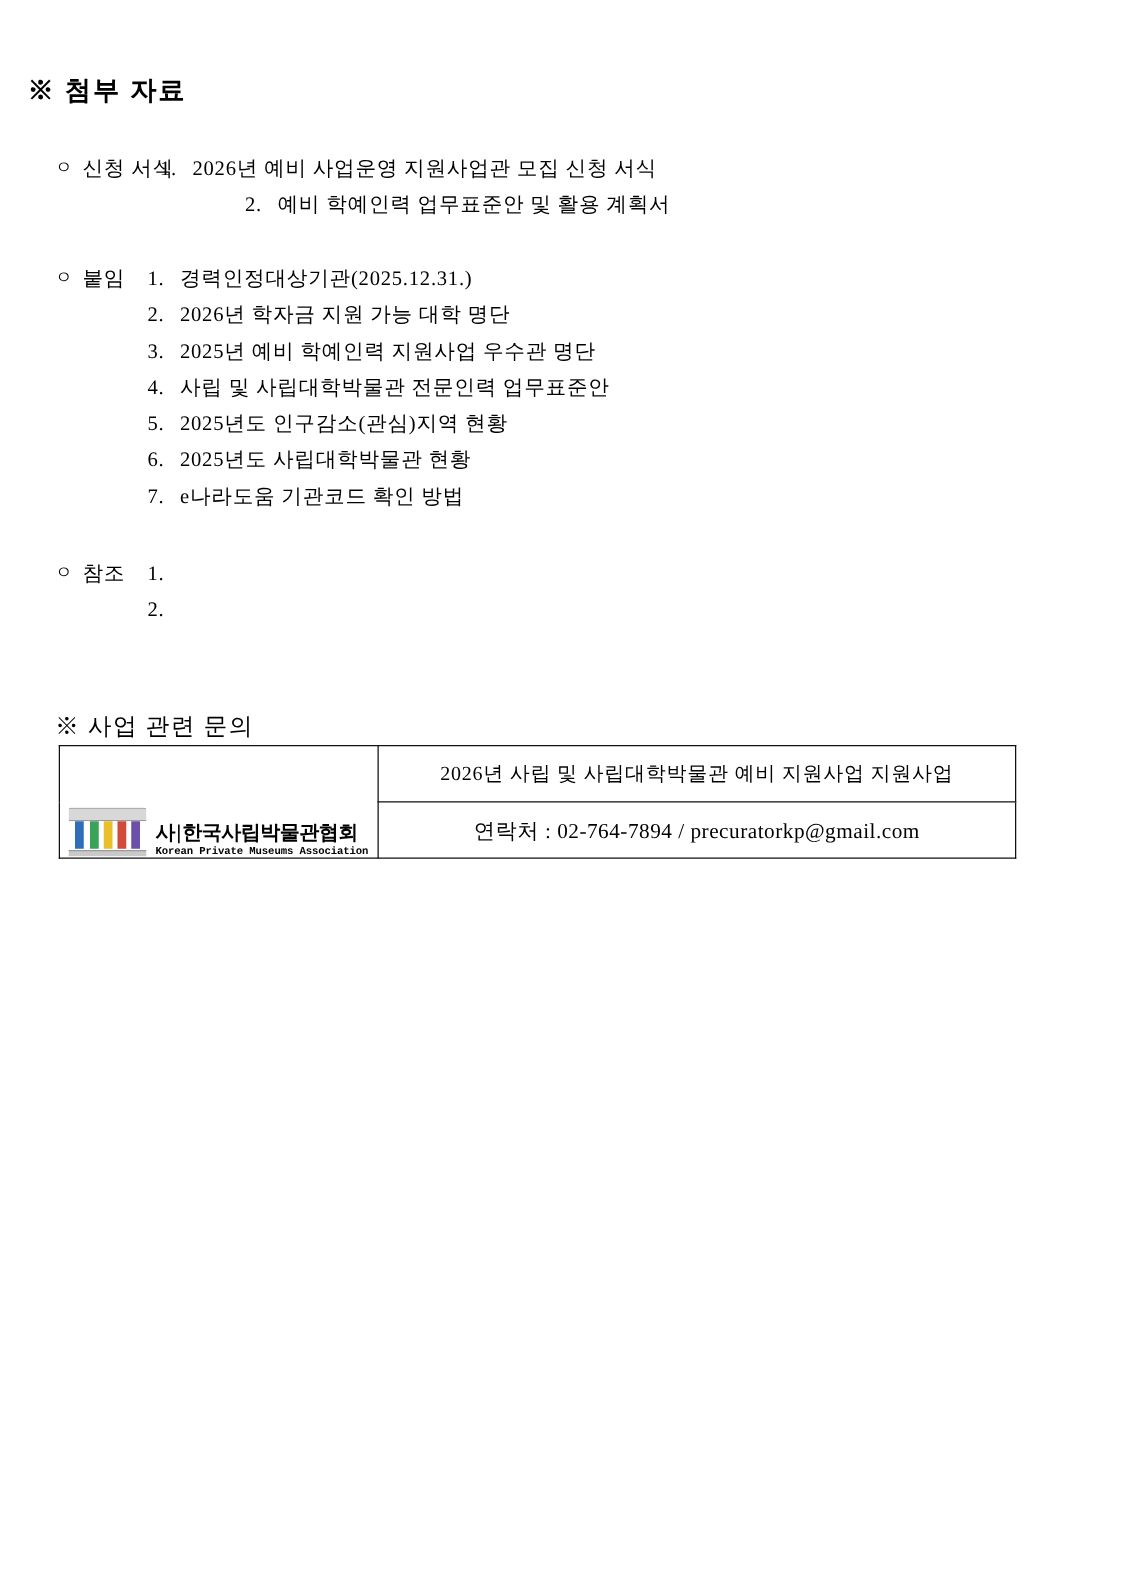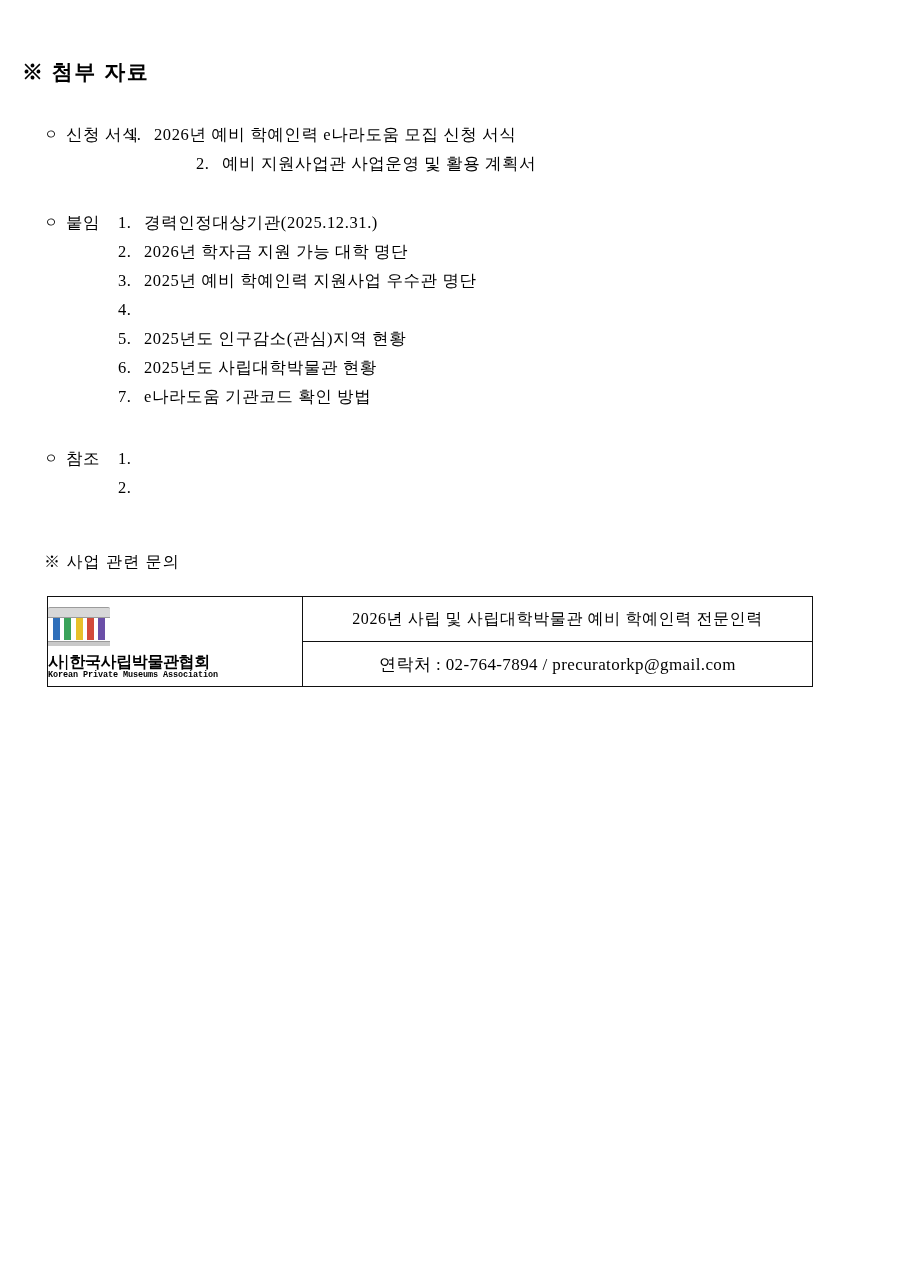--- a/index.html
+++ b/index.html
@@ -79,22 +79,22 @@
   
   #group-forms { top: 120px; }
   #group-forms .sub-indent { padding-left: 68px; }
   #group-attached { top: 208px; }
   #group-reference { top: 444px; }
 
   
   .contact-heading {
     position: absolute;
     left: 44px;
-    top: 552px;
-    font-size: 16px;
+    top: 568px;
+    font-size: 19px;
     letter-spacing: 1.2px;
     white-space: nowrap;
   }
 
   .contact-table {
     position: absolute;
     left: 47px;
     top: 596px;
     width: 766px;
     border: 1.4px solid #111111;
@@ -118,25 +118,24 @@
   }
   .contact-cell {
     height: 44px;
     font-size: 17px;
     letter-spacing: 0.4px;
   }
 
   
   .logo-wrap {
     display: flex;
-    align-items: flex-start;
+    align-items: flex-end;
     justify-content: center;
     gap: 7px;
     height: 88px;
-    flex-direction: column;
   }
   .logo-mark {
     position: relative;
     width: 62px;
     height: 44px;
   }
   .logo-roof {
     position: absolute;
     left: 0;
     top: 4px;
@@ -199,28 +198,28 @@
 
 <div class="page">
 
   <div class="doc-heading">※ 첨부 자료</div>
 
   <div class="group" id="group-forms">
     <div class="group-row">
       <span class="bullet">ㅇ</span>
       <span class="grouplabel">신청 서식</span>
       <span class="num">1.</span>
-      <span class="itemtext">2026년 예비 학예인력 e나라도움 모집 신청 서식</span>
+      <span class="itemtext">2026년 예비 사업운영 지원사업관 모집 신청 서식</span>
     </div>
     <div class="group-row indent-continue">
       <span class="bullet">ㅇ</span>
       <span class="grouplabel">신청 서식</span>
       <span class="sub-indent"></span>
       <span class="num">2.</span>
-      <span class="itemtext">예비 지원사업관 사업운영 및 활용 계획서</span>
+      <span class="itemtext">예비 학예인력 업무표준안 및 활용 계획서</span>
     </div>
   </div>
 
   <div class="group" id="group-attached">
     <div class="group-row">
       <span class="bullet">ㅇ</span>
       <span class="grouplabel wide">붙임</span>
       <span class="num">1.</span>
       <span class="itemtext">경력인정대상기관(2025.12.31.)</span>
     </div>
@@ -233,20 +232,21 @@
     <div class="group-row indent-continue">
       <span class="bullet">ㅇ</span>
       <span class="grouplabel wide">붙임</span>
       <span class="num">3.</span>
       <span class="itemtext">2025년 예비 학예인력 지원사업 우수관 명단</span>
     </div>
     <div class="group-row indent-continue">
       <span class="bullet">ㅇ</span>
       <span class="grouplabel wide">붙임</span>
       <span class="num">4.</span>
+      <span class="itemtext">사립 및 사립대학박물관 전문인력 업무표준안</span>
     </div>
     <div class="group-row indent-continue">
       <span class="bullet">ㅇ</span>
       <span class="grouplabel wide">붙임</span>
       <span class="num">5.</span>
       <span class="itemtext">2025년도 인구감소(관심)지역 현황</span>
     </div>
     <div class="group-row indent-continue">
       <span class="bullet">ㅇ</span>
       <span class="grouplabel wide">붙임</span>
@@ -291,21 +291,21 @@
               <span style="background:#6b4fa8"></span>
             </div>
             <div class="logo-base"></div>
           </div>
           <div class="logo-text">
             <div class="logo-kr"><span>사</span><span class="sep">|</span><span>한국사립박물관협회</span></div>
             <div class="logo-en">Korean Private Museums Association</div>
           </div>
         </div>
       </td>
-      <td class="title-cell">2026년 사립 및 사립대학박물관 예비 학예인력 전문인력</td>
+      <td class="title-cell">2026년 사립 및 사립대학박물관 예비 지원사업 지원사업</td>
     </tr>
     <tr>
       <td class="contact-cell">연락처 : 02-764-7894 / precuratorkp@gmail.com</td>
     </tr>
   </tbody>
     </table>
 
 </div>
 
 </body></html>

